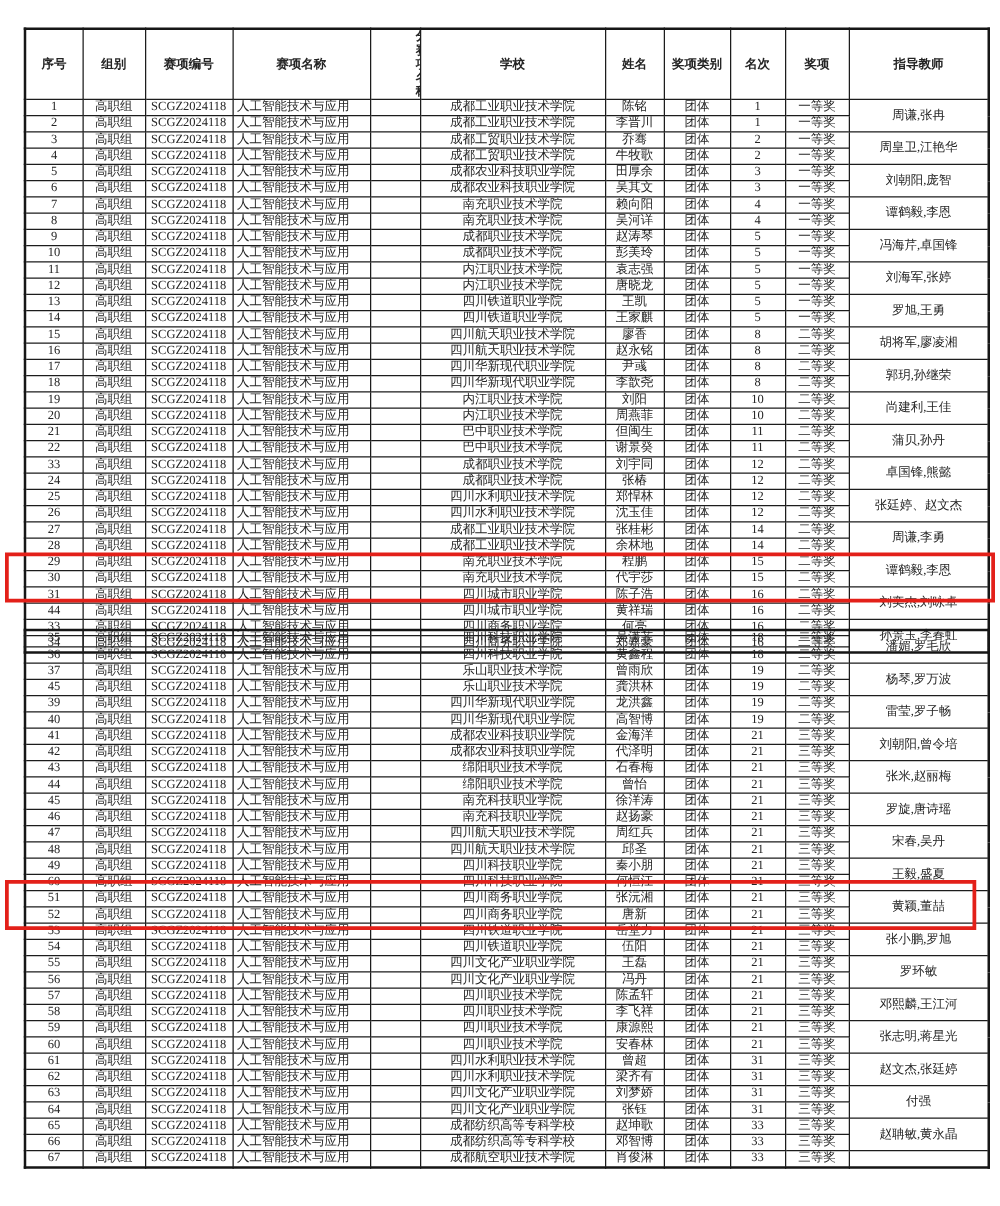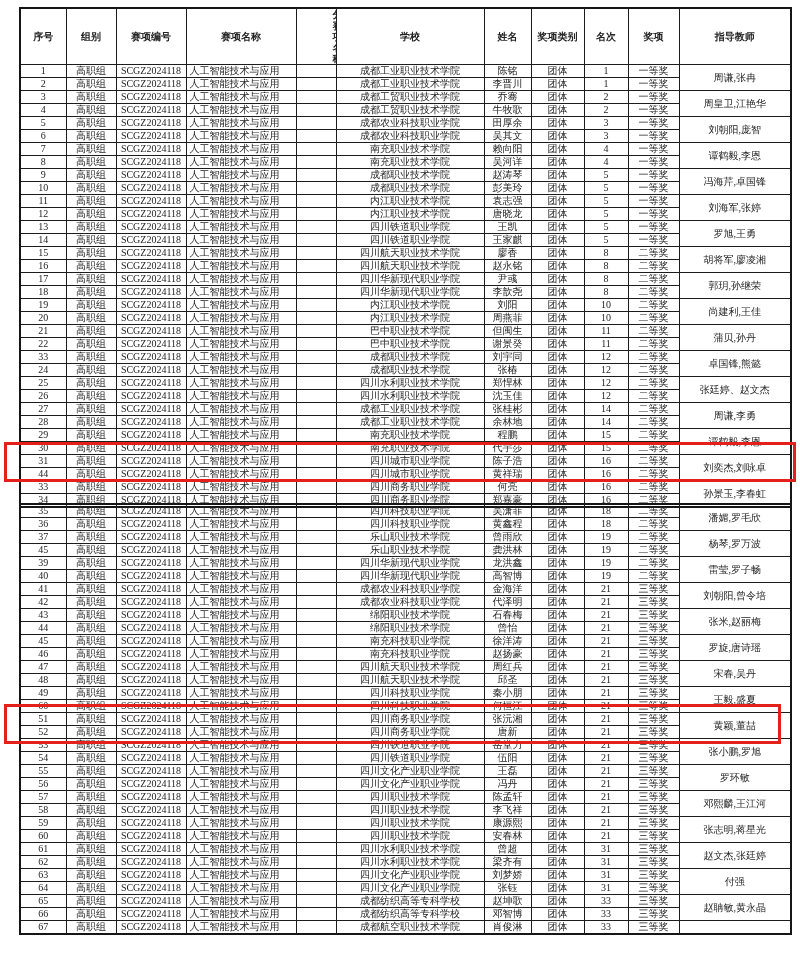--- a/index.html
+++ b/index.html
@@ -7,21 +7,21 @@
     width:800px;height:965px;background:#ffffff;position:relative;
     font-family:"Liberation Serif","DejaVu Serif",serif;
     overflow:hidden;
   }
   .page{position:absolute;left:0;top:0;width:800px;height:965px;background:#fff;}
   table.tbl{
     border-collapse:collapse;table-layout:fixed;
     position:absolute;left:19px;width:771px;
     border:2px solid #161616;
   }
-  #tbl1{top:7px;}
+  #tbl1{top:22px;}
   #tbl2{top:503px;}
   .tbl th,.tbl td{
     border:1px solid #1c1c1c;
     padding:0 1px;
     font-size:10px;
     line-height:12px;
     height:12px;
     color:#242424;
     text-align:center;
     white-space:nowrap;

